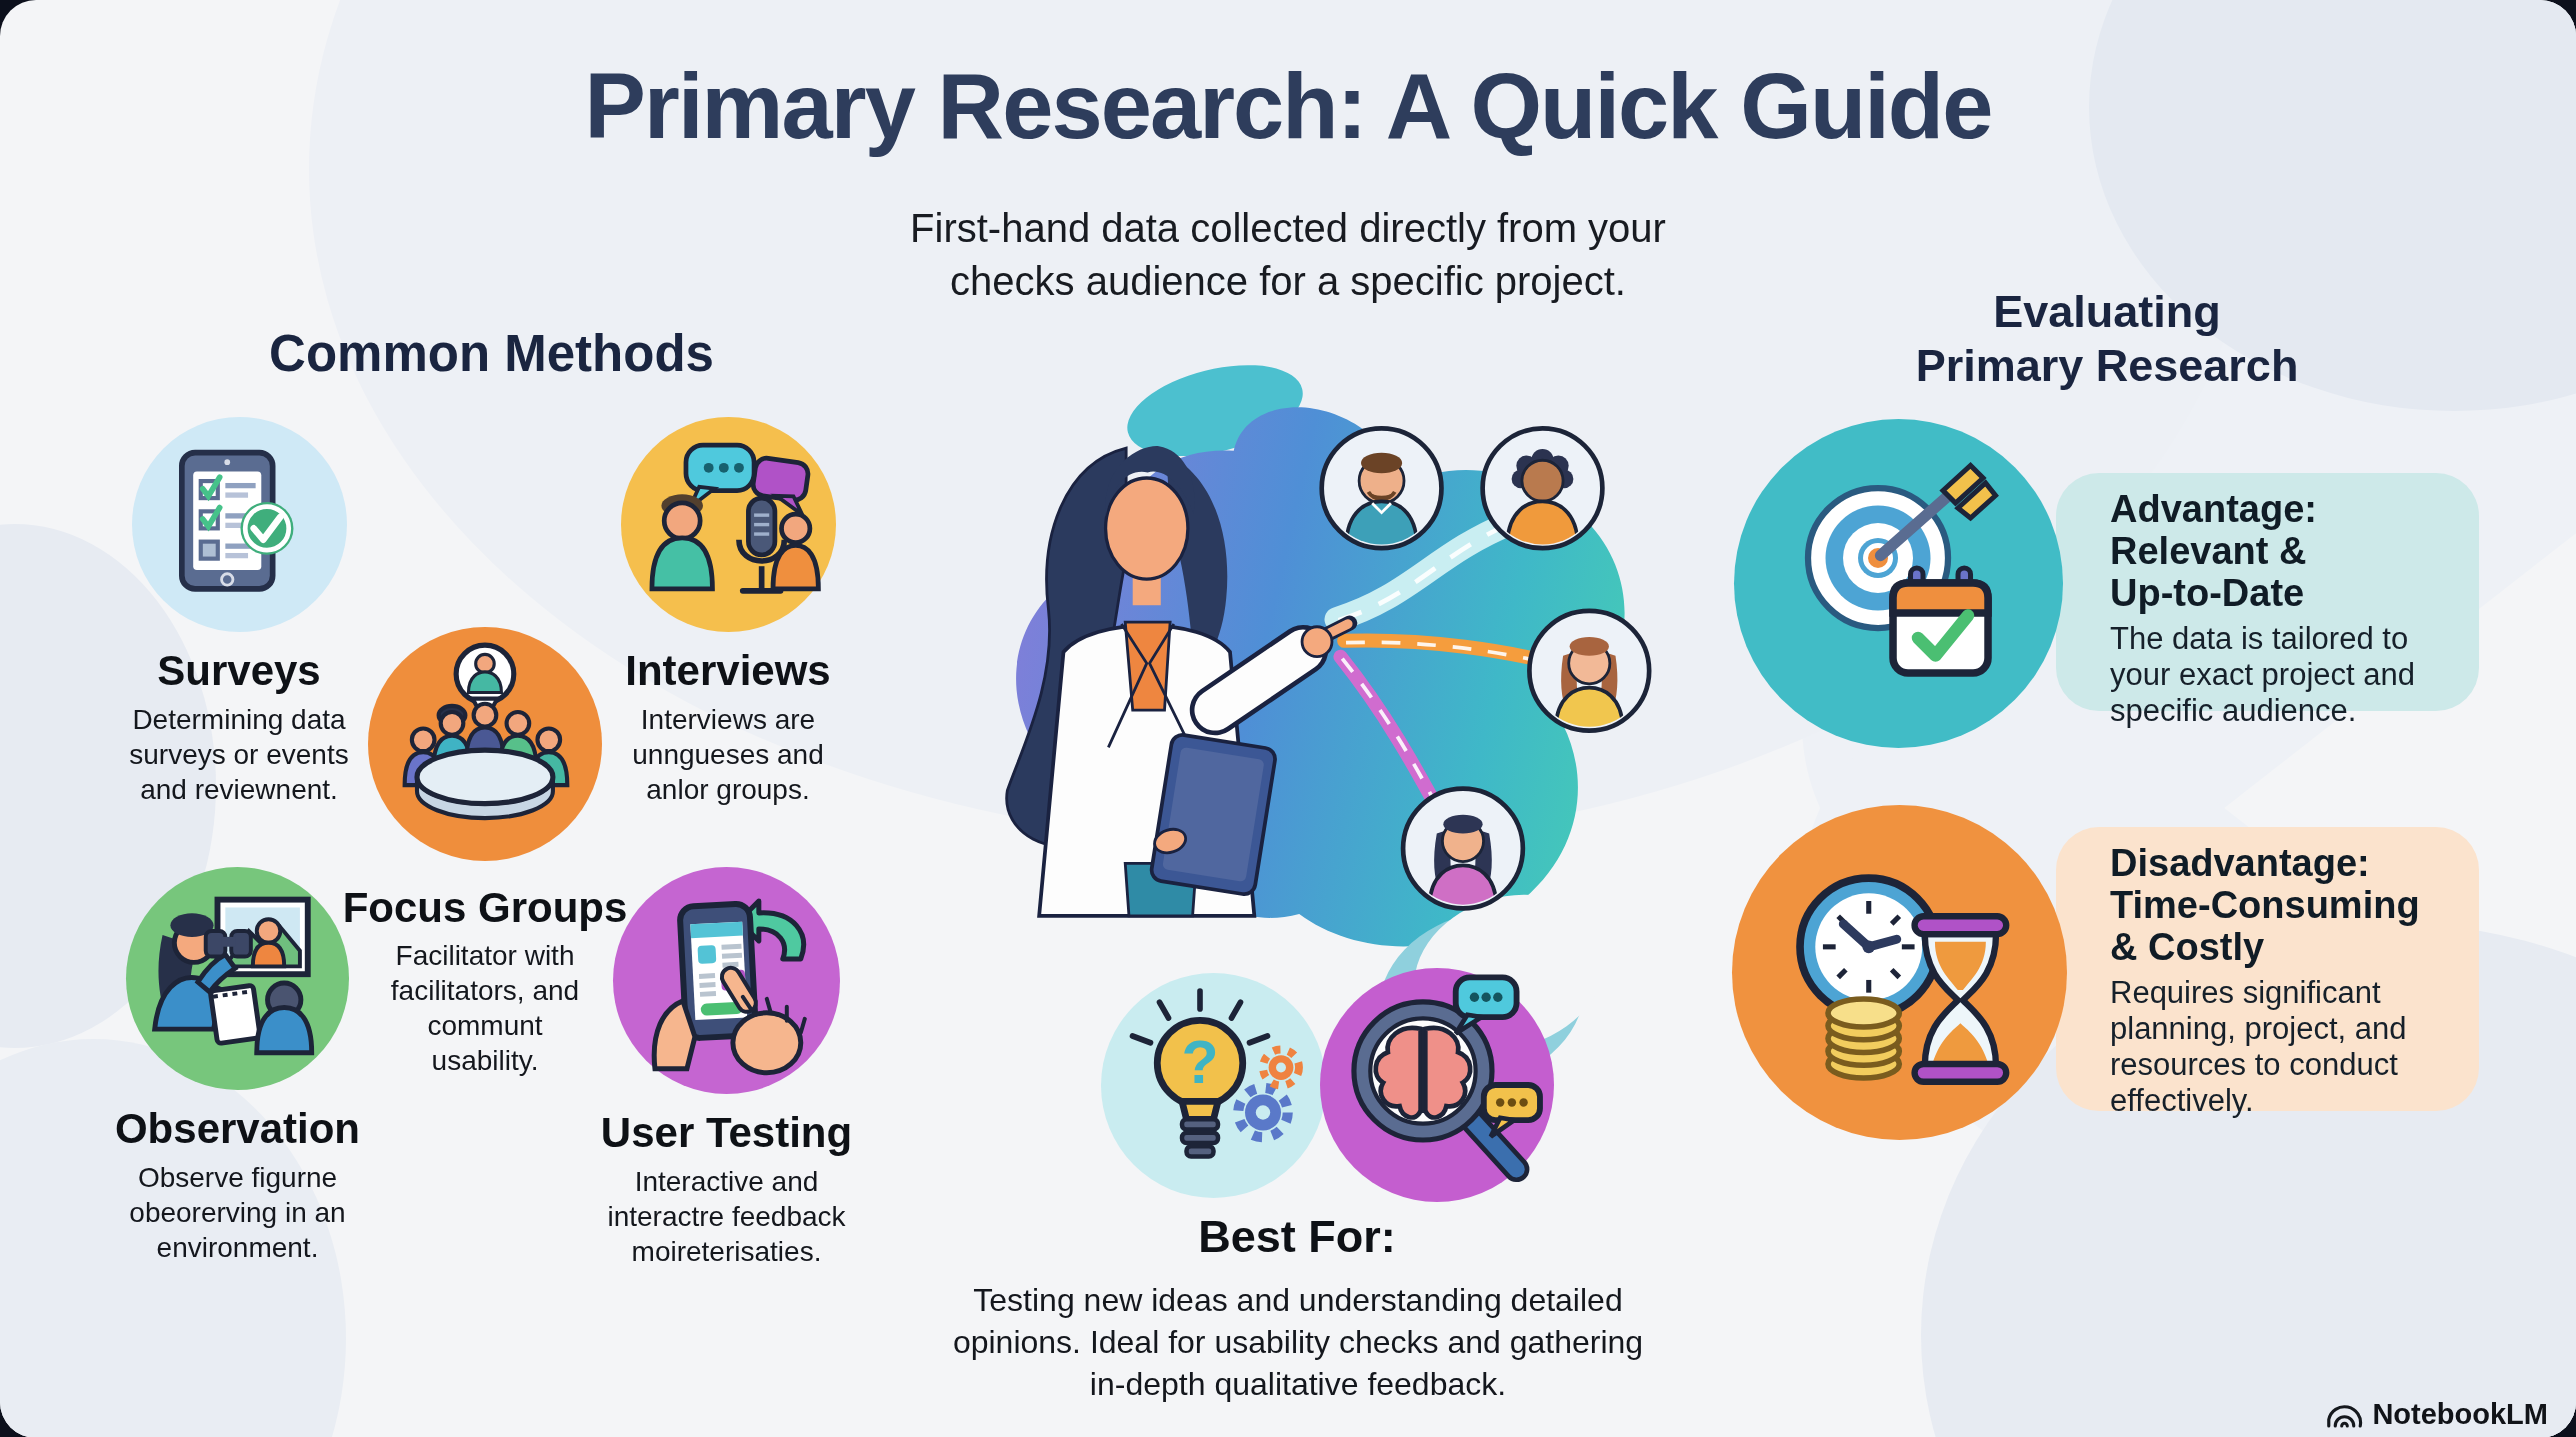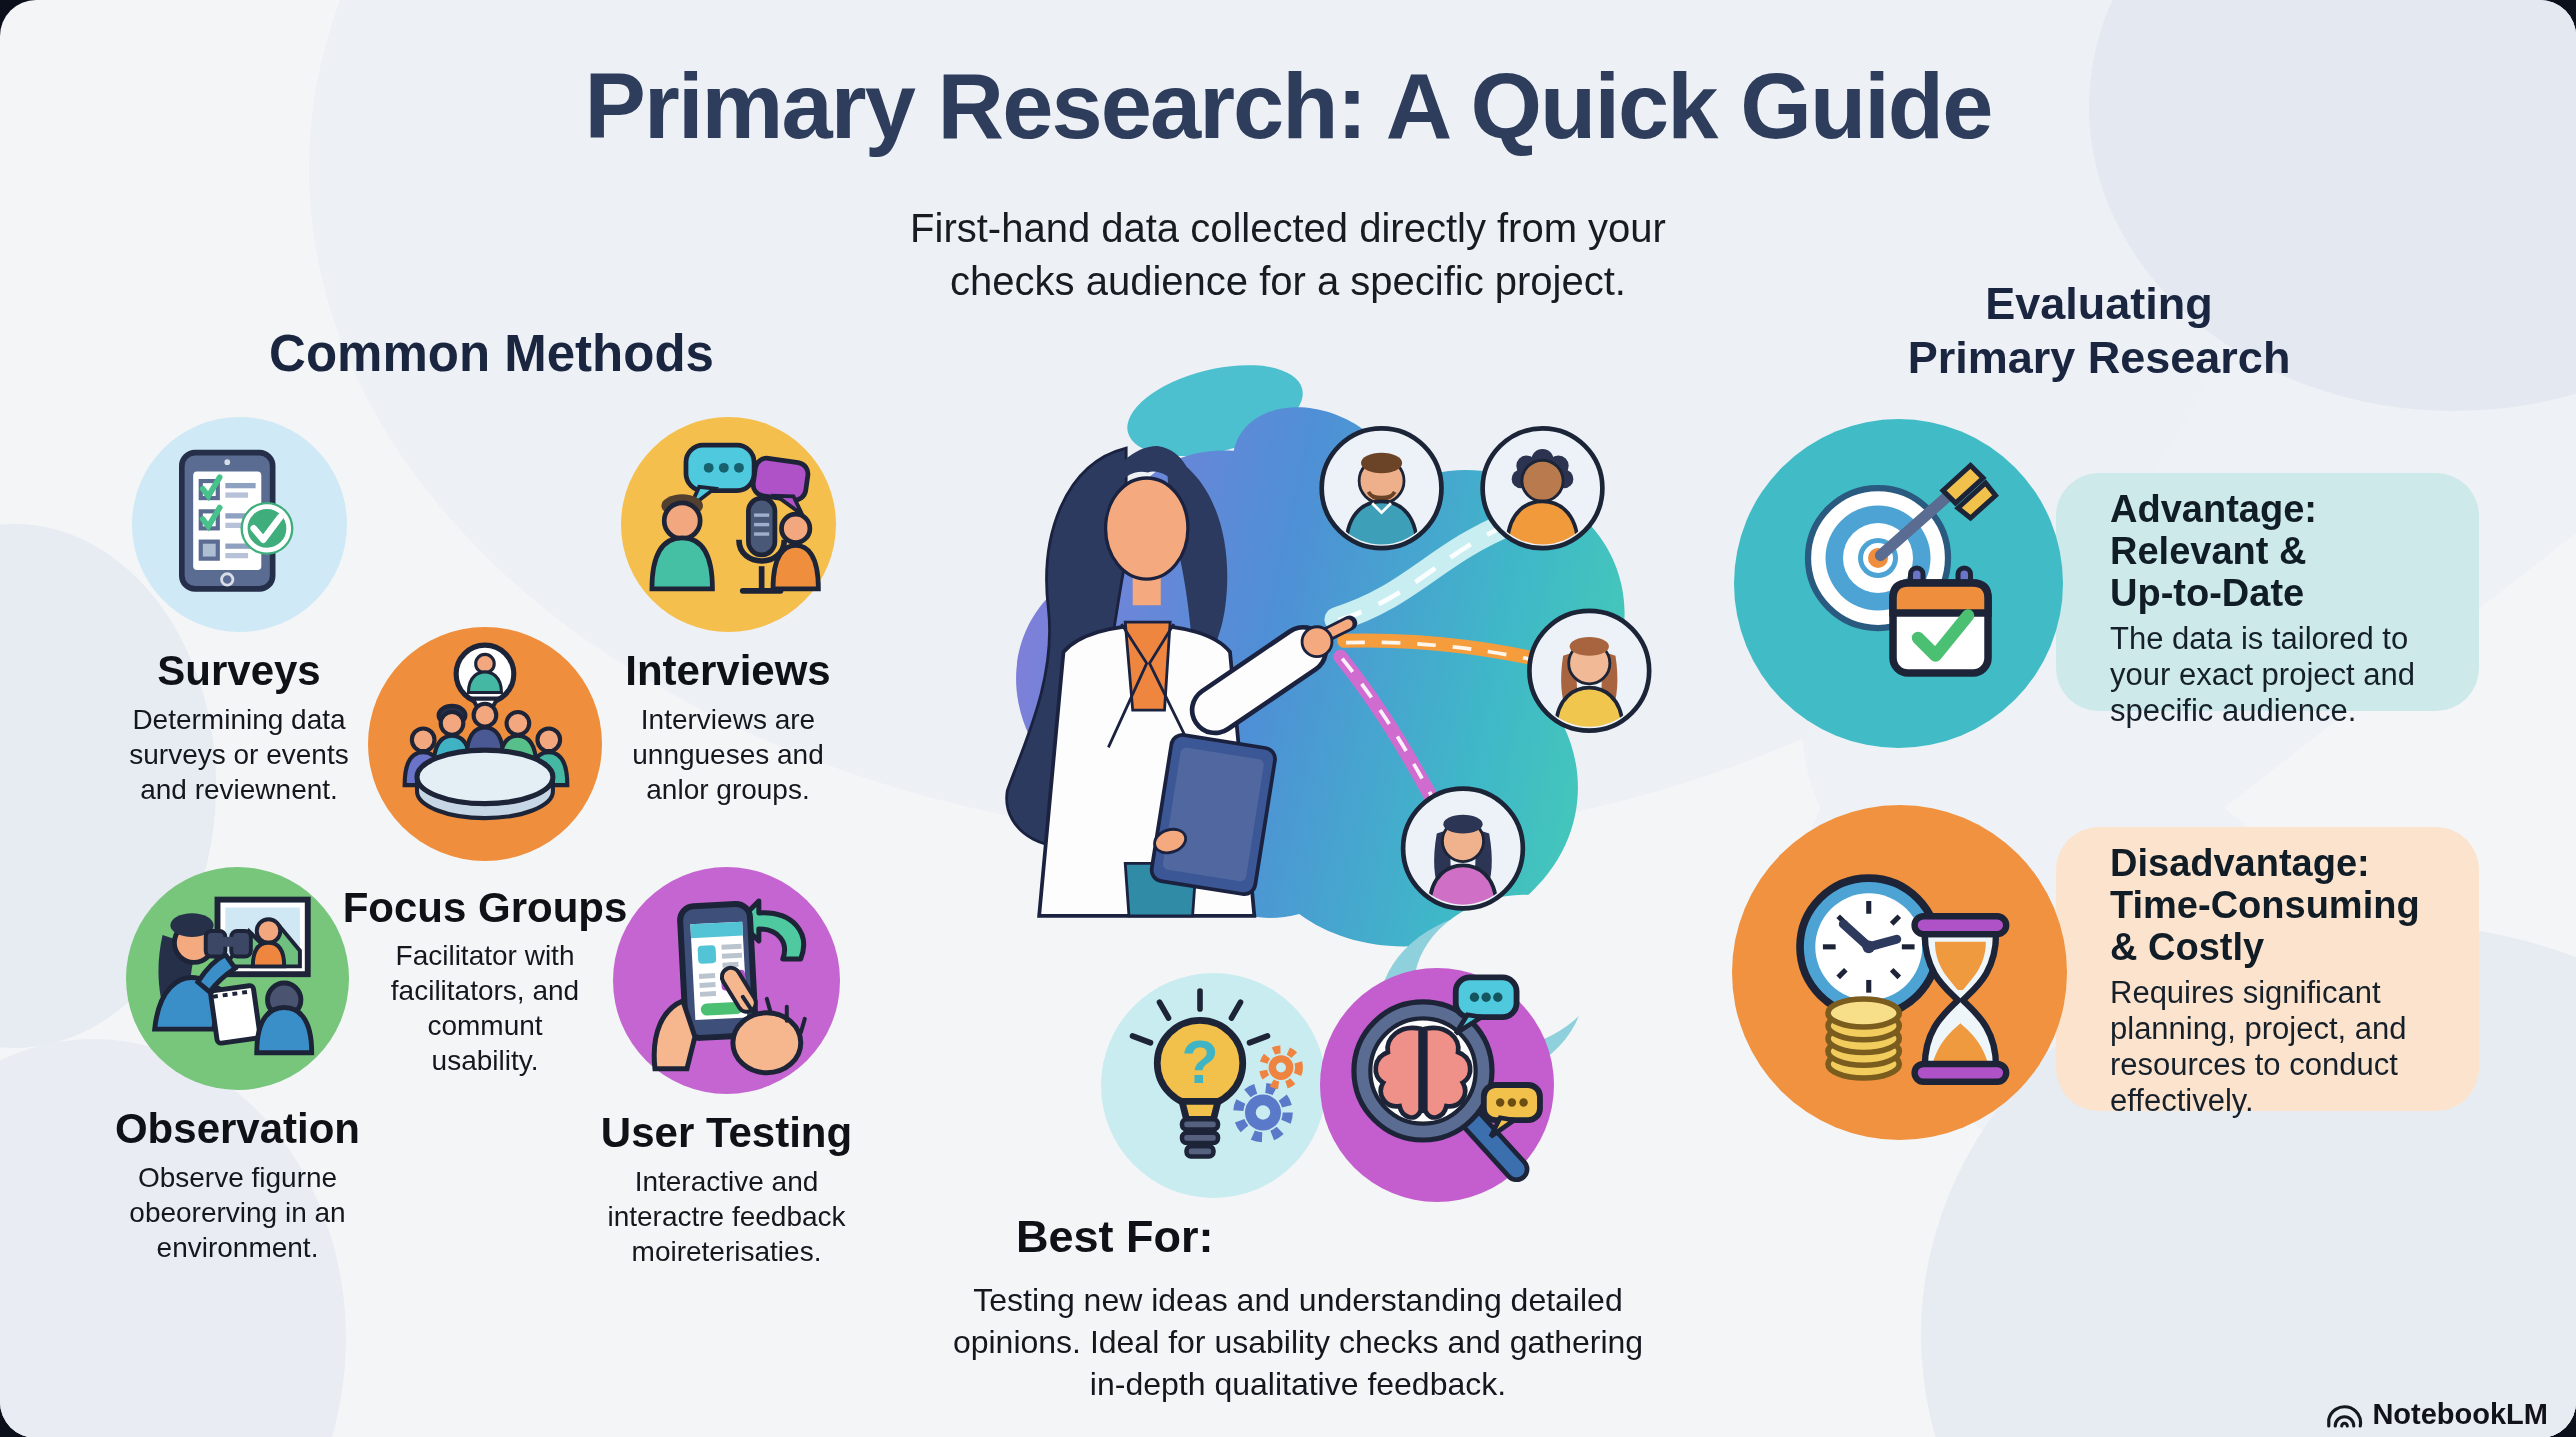--- a/index.html
+++ b/index.html
@@ -31,25 +31,25 @@
   .m2{left:335px;top:627px;width:300px;} .m2 .mcircle{width:234px;height:234px;}  .m2 .mdesc{width:225px;} .m2 .mtitle{margin-top:22.5px;}
   .m3{left:86px;top:867px;width:303px;}  .m3 .mcircle{width:223px;height:223px;}  .m3 .mdesc{width:264px;}
   .m4{left:575px;top:867px;width:303px;} .m4 .mcircle{width:227px;height:227px;}  .m4 .mdesc{width:283px;}
 
   .hero{position:absolute;left:925px;top:343px;width:741px;height:764px;}
 
   .bf-circle{position:absolute;border-radius:50%;display:flex;align-items:center;justify-content:center;}
   .bfc1{left:1101px;top:973px;width:225px;height:225px;}
   .bfc2{left:1320px;top:968px;width:234px;height:234px;}
   .bf-circle svg{width:100%;height:100%;}
-  .bf-head{position:absolute;left:1016px;top:1211px;width:562px;font-size:45px;font-weight:700;color:#0e1116;margin:0;}
+  .bf-head{position:absolute;left:1016px;top:1211px;width:562px;text-align:center;font-size:45px;font-weight:700;color:#0e1116;margin:0;}
   .bf-text{position:absolute;left:816px;top:1279px;width:964px;text-align:center;font-size:32px;line-height:42px;font-weight:500;color:#14171d;}
   .bf-text span{display:block;}
 
-  .ev-head{position:absolute;left:1818px;top:277px;width:562px;text-align:center;font-size:45px;line-height:54px;font-weight:700;color:#1a2540;margin:0;}
+  .ev-head{position:absolute;left:1818px;top:277px;width:562px;text-align:center;font-size:45px;line-height:54px;font-weight:700;color:#1a2540;margin:8px;}
   .ev-head span{display:block;}
   .ev-card{position:absolute;border-radius:43px;}
   .card-adv{left:2056px;top:473px;width:423px;height:238px;}
   .card-dis{left:2056px;top:827px;width:423px;height:284px;}
   .ev-inner{padding:15px 17px 0 54px;}
   .ev-title span{display:block;font-size:38px;line-height:42px;font-weight:700;color:#101c26;}
   .ev-body{margin-top:6.6px;}
   .ev-body span{display:block;font-size:31px;line-height:36px;font-weight:500;color:#16202a;}
   .ev-circle{position:absolute;border-radius:50%;display:flex;align-items:center;justify-content:center;}
   .circ-adv{left:1734px;top:419px;width:329px;height:329px;}

